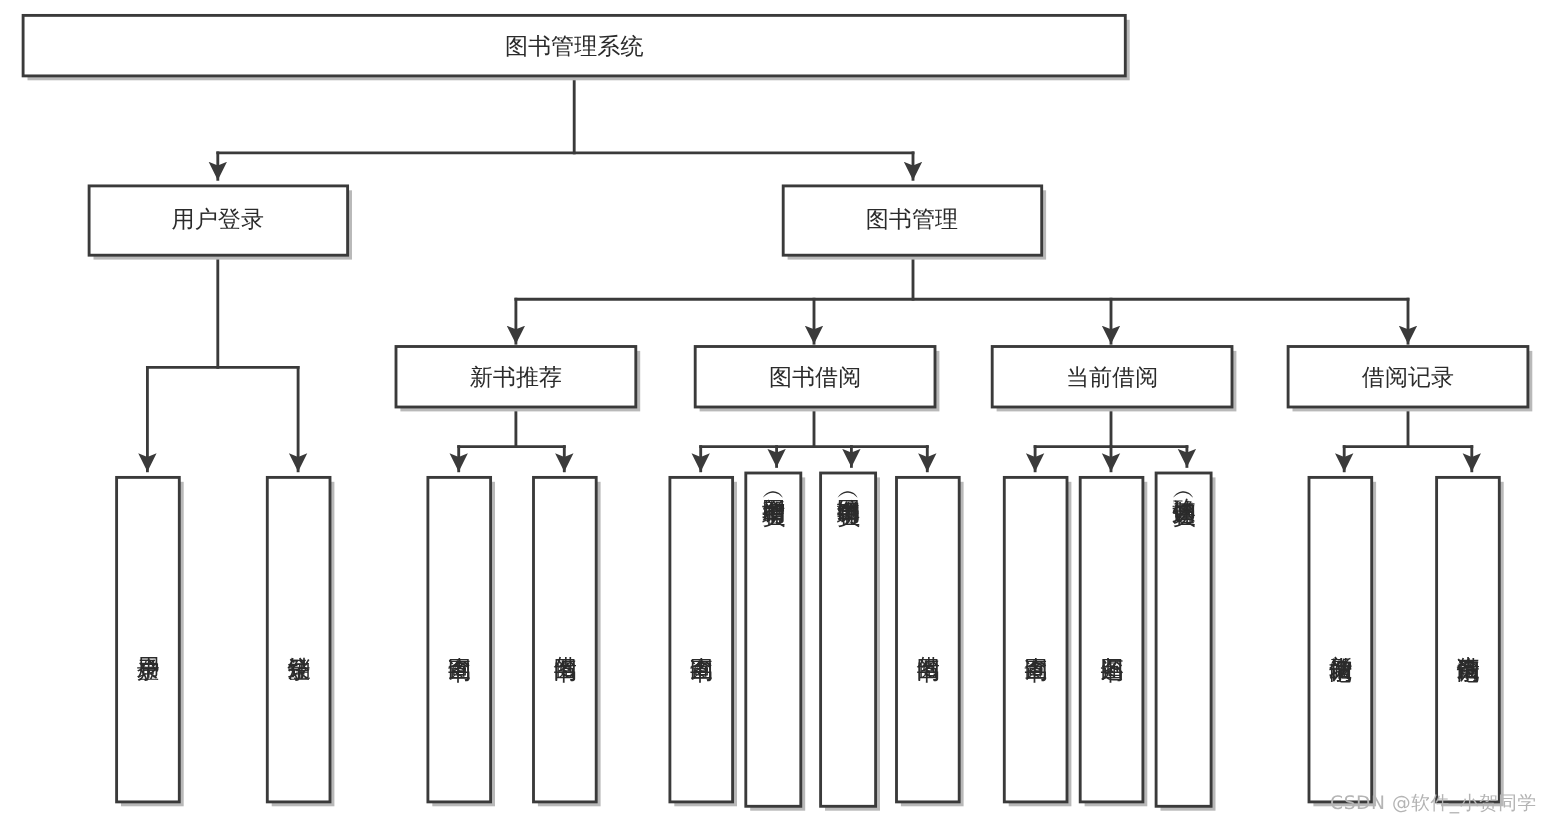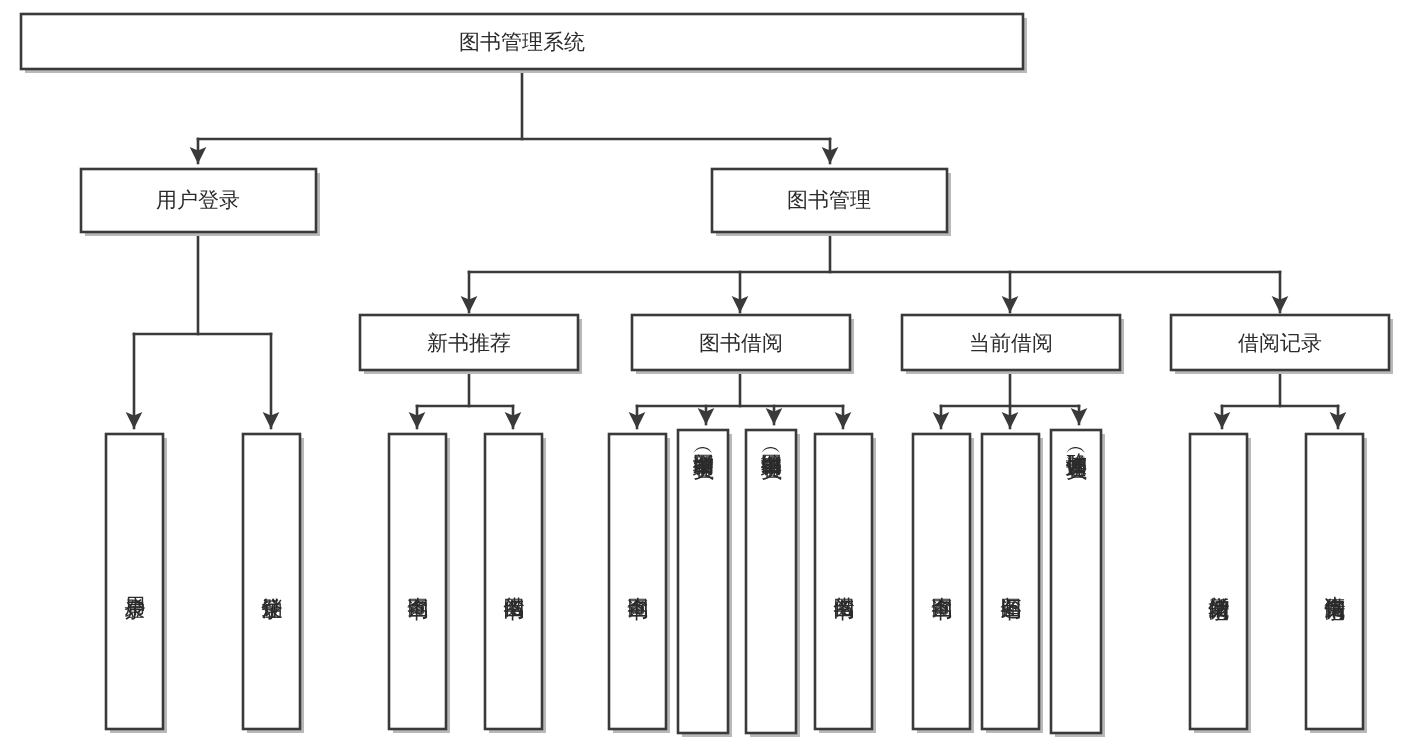--- a/index.html
+++ b/index.html
@@ -250,14 +250,15 @@
     <span class="leaf-label" style="margin-top:6px;">确认归还（管理员）</span>
   </div>
 
   <div class="leaf-label-wrap" style="left:1190px;top:434px;width:57px;height:295px;">
     <span class="leaf-label">新增借阅记录</span>
   </div>
   <div class="leaf-label-wrap" style="left:1306px;top:434px;width:57px;height:295px;">
     <span class="leaf-label">查询借阅记录</span>
   </div>
 
+  <div class="watermark">CSDN @软件_小贺同学</div>
 
 </div>
 
 </body></html>

